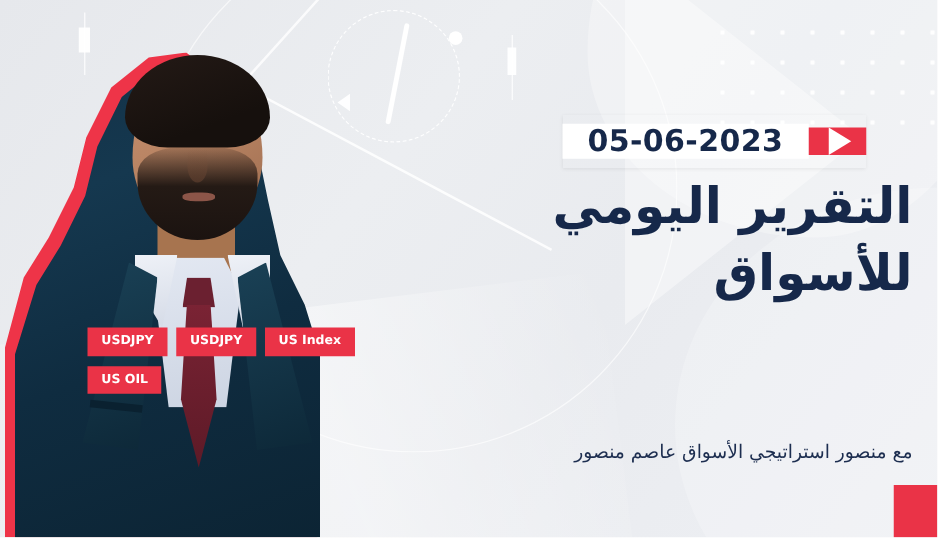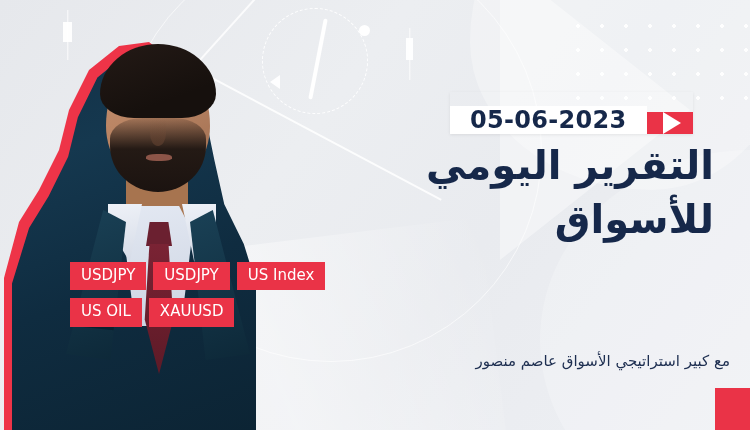--- a/index.html
+++ b/index.html
@@ -261,21 +261,21 @@
     background: #0a2130;
     transform: rotate(6deg);
   }
 
   
   .date-chip {
     position: absolute;
     top: 92px; left: 450px;
     height: 42px;
     display: flex;
-    align-items: flex-end;
+    align-items: center;
     box-shadow: 0 1px 3px rgba(0,0,0,0.08);
   }
   .date-chip .date-text {
     background: #ffffff;
     color: #16284a;
     font-size: 24px;
     font-weight: bold;
     letter-spacing: 0.3px;
     display: flex;
     align-items: center;
@@ -294,21 +294,21 @@
     border-top: 11px solid transparent;
     border-bottom: 11px solid transparent;
     border-left: 18px solid #ffffff;
     margin-left: 4px;
   }
 
   
   .headline {
     position: absolute;
     top: 145px;
-    right: 36px;
+    right: 20px;
     width: 640px;
     text-align: right;
     direction: rtl;
     color: #16284a;
     line-height: 1.0;
   }
   .headline .l1 {
     font-size: 40px;
     font-weight: bold;
     display: block;
@@ -334,22 +334,22 @@
   }
   .badges { top: 262px; }
   .badge-row {
     display: flex;
     flex-direction: row-reverse;
     gap: 7px;
   }
   .badge {
     background: #ea3347;
     color: #ffffff;
-    font-size: 15px;
-    font-weight: normal;
+    font-size: 10px;
+    font-weight: bold;
     padding: 5px 11px 6px 11px;
     direction: ltr;
     white-space: nowrap;
     line-height: 1.15;
   }
 
   
   .byline {
     position: absolute;
     top: 352px;
@@ -436,22 +436,21 @@
   </div>
 
   <div class="badges">
     <div class="badge-row">
       <div class="badge">USDJPY</div>
       <div class="badge">USDJPY</div>
       <div class="badge">US Index</div>
     </div>
     <div class="badge-row">
       <div class="badge">US OIL</div>
-      <div class="badge">XAUUSD</div>
     </div>
   </div>
 
   <div class="byline">
-    <span class="lead">مع كبير استراتيجي الأسواق </span><span class="name">عاصم منصور</span>
+    <span class="lead">مع منصور استراتيجي الأسواق </span><span class="name">عاصم منصور</span>
   </div>
 
   <div class="corner-red"></div>
 </div>
 
 </body></html>

